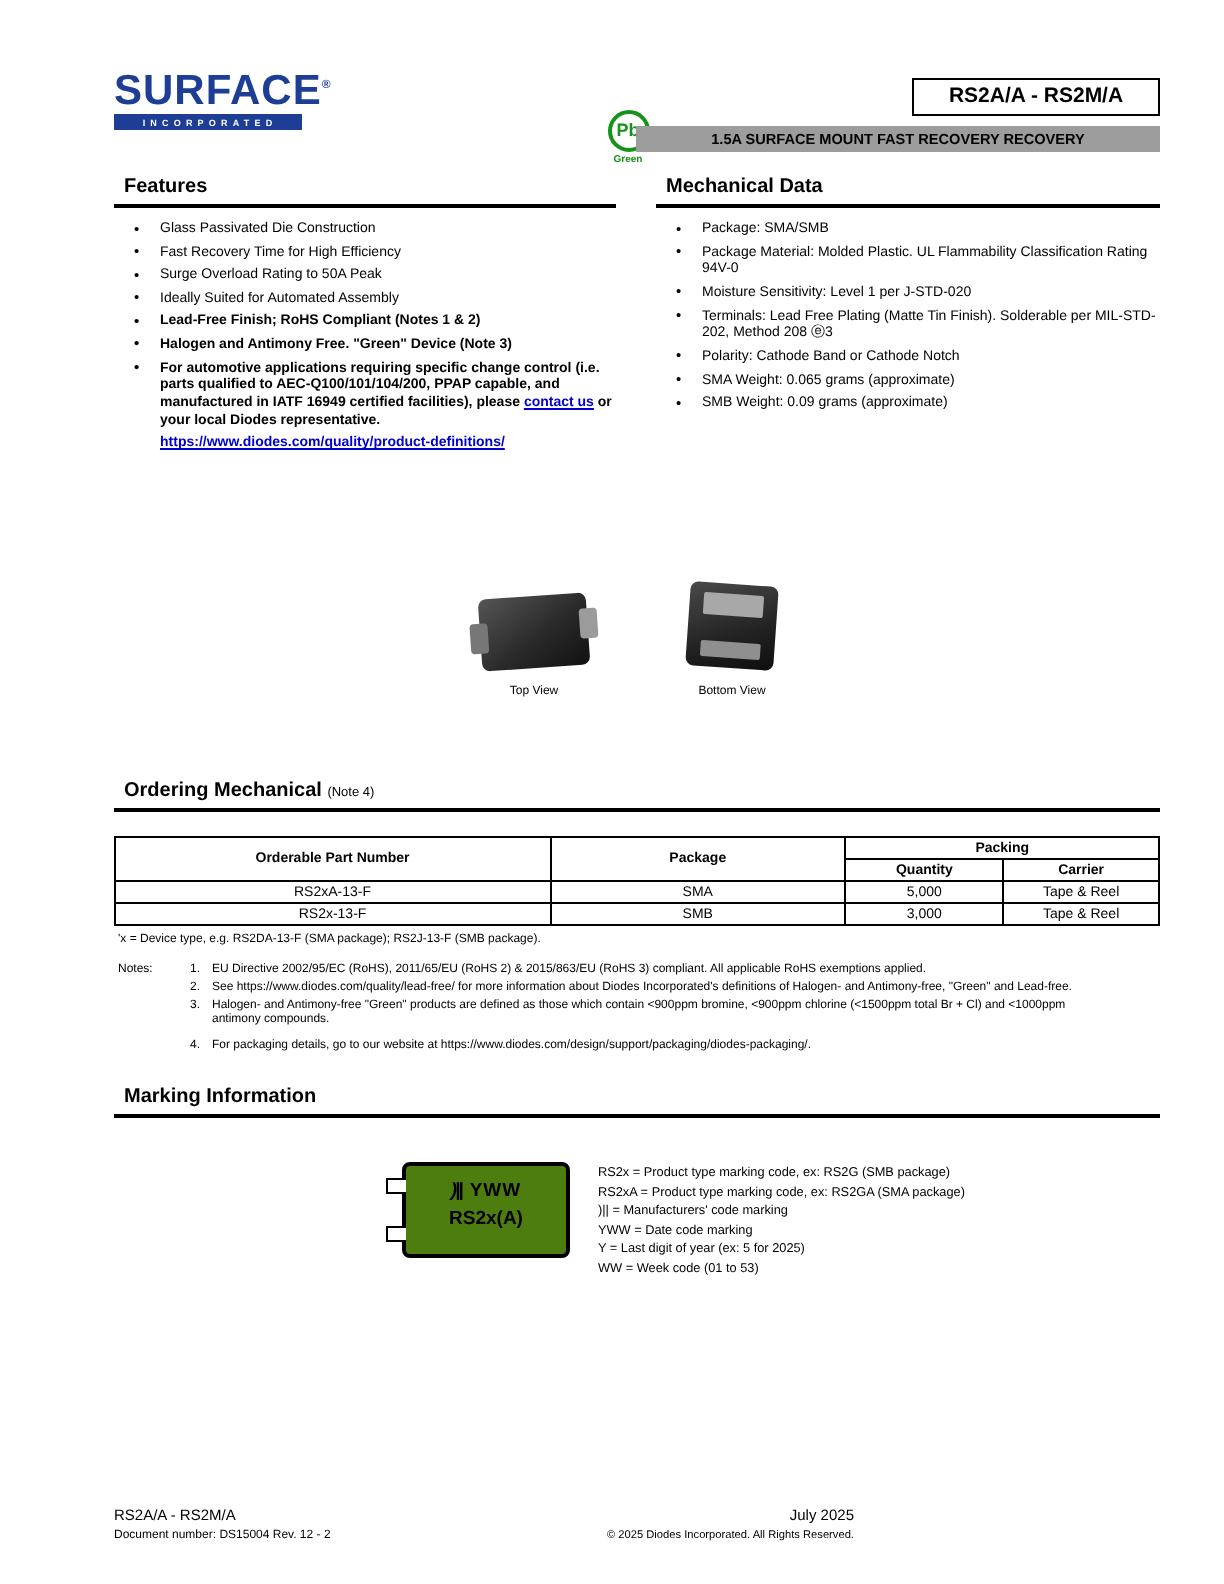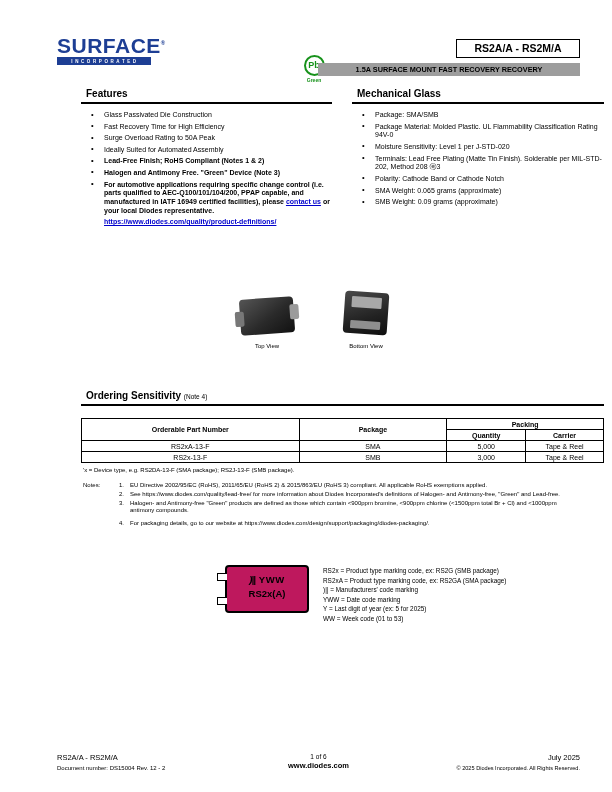--- a/index.html
+++ b/index.html
@@ -12,21 +12,21 @@
   .logo-text { color:#1d3e94; font-size:21px; font-weight:bold; letter-spacing:0.5px; line-height:20px; }
   .logo-reg { font-size:6px; vertical-align:super; color:#1d3e94; font-weight:bold; }
   .logo-bar { width:94px; background:#1d3e94; color:#fff; font-size:4.5px; font-weight:bold; letter-spacing:2.6px; text-align:center; padding:1.5px 0 1px 2px; margin-top:1px; }
   .pb { position:absolute; left:298px; top:31px; width:32px; text-align:center;margin-top:24px; }
   .pb-circle { width:21px; height:21px; margin:0 auto; border:2px solid #17921b; border-radius:50%; color:#17921b; font-weight:bold; font-size:9px; line-height:17px; text-align:center; }
   .pb-sub { font-size:5px; color:#17921b; font-weight:bold; margin-top:1px; }
   .part-box { position:absolute; left:456px; top:39px; width:124px; height:19px; border:1.5px solid #000; font-size:10.5px; font-weight:bold; text-align:center; line-height:17px; background:#fff; }
   .title-bar { position:absolute; left:318px; top:63px; width:262px; height:13px; background:#9d9d9d; font-size:7.3px; font-weight:bold; text-align:center; line-height:13px; }
 
   
-  .sec { position:absolute;margin-left:24px; }
+  .sec { position:absolute; }
   .sec-head { font-size:10px; font-weight:bold; padding:0 0 3px 5px; border-bottom:2.5px solid #000; }
   .sec-note { font-size:6.5px; font-weight:normal; }
 
   .blist { list-style:none; margin:7px 0 0 6px; }
   .blist li { position:relative; padding-left:17px; font-size:7px; line-height:8.8px; margin-bottom:2.8px; }
   .blist li::before { content:"\2022"; position:absolute; left:4px; top:-0.5px; font-size:7.5px; }
   .b { font-weight:bold; }
   .link { color:#0000cc; text-decoration:underline; font-weight:bold; cursor:pointer; }
   .url-line { display:block; margin-top:2.5px; }
 
@@ -48,21 +48,21 @@
   .footnote { font-size:6px; margin-top:4px; padding-left:2px; }
   .notes { margin-top:9px; position:relative; font-size:6px; }
   .notes-label { position:absolute; left:2px; top:0; }
   .note-row { padding-left:38px; display:flex; margin-bottom:1.5px; line-height:7.3px; }
   .note-num { flex:0 0 11px; }
   .note-text { flex:1; max-width:450px; }
   .note-gap { margin-top:6px; }
 
   
   .mark-row { display:flex; margin-top:22px; }
-  .mark-box { position:relative; width:84px; height:48px; border:2px solid #000; border-radius:4px; margin-left:144px; text-align:center; padding-top:7px; background:#be185d; }
+  .mark-box { position:relative; width:84px; height:48px; border:2px solid #000; border-radius:4px; margin-left:144px; text-align:center; padding-top:7px; background:#4d7c0f; }
   .mark-pin { position:absolute; left:-10px; width:10px; height:8px; border:1.5px solid #000; border-right:none; background:#fff; }
   .p1 { top:6px; } .p2 { bottom:6px; }
   .mark-l1 { font-size:9.5px; font-weight:bold; letter-spacing:0.5px; }
   .mark-logo { font-style:italic; letter-spacing:-1px; margin-right:4px; }
   .mark-l2 { font-size:9.5px; font-weight:bold; margin-top:3px; }
   .mark-legend { margin-left:14px; font-size:6.4px; line-height:9.6px; padding-top:1px; }
 
   
   .footer { position:absolute; left:57px; top:753px; width:523px; display:flex; }
   .f-left { width:185px; }
@@ -103,21 +103,21 @@
       <li class="b"><span>Lead-Free Finish; RoHS Compliant (Notes 1 &amp; 2)</span></li>
       <li class="b"><span>Halogen and Antimony Free. "Green" Device (Note 3)</span></li>
       <li class="b">
         <span>For automotive applications requiring specific change control (i.e. parts qualified to AEC-Q100/101/104/200, PPAP capable, and manufactured in IATF 16949 certified facilities), please </span><a class="link">contact us</a><span> or your local Diodes representative.</span>
         <span class="url-line"><a class="link">https://www.diodes.com/quality/product-definitions/</a></span>
       </li>
     </ul>
   </div>
 
   <div class="sec" style="left:328px; top:88px; width:252px;">
-    <div class="sec-head">Mechanical Glass</div>
+    <div class="sec-head">Mechanical Data</div>
     <ul class="blist">
       <li><span>Package: SMA/SMB</span></li>
       <li><span>Package Material: Molded Plastic. UL Flammability Classification Rating 94V-0</span></li>
       <li><span>Moisture Sensitivity: Level 1 per J-STD-020</span></li>
       <li><span>Terminals: Lead Free Plating (Matte Tin Finish). Solderable per MIL-STD-202, Method 208 ⓔ3</span></li>
       <li><span>Polarity: Cathode Band or Cathode Notch</span></li>
       <li><span>SMA Weight: 0.065 grams (approximate)</span></li>
       <li><span>SMB Weight: 0.09 grams (approximate)</span></li>
     </ul>
   </div>
@@ -127,21 +127,21 @@
       <div class="pkg-top-body"></div>
       <div class="pkg-cap">Top View</div>
     </div>
     <div class="pkg">
       <div class="pkg-bot-body"></div>
       <div class="pkg-cap">Bottom View</div>
     </div>
   </div>
 
   <div class="sec" style="left:57px; top:390px; width:523px;">
-    <div class="sec-head"><span>Ordering Sensitivity</span> <span class="sec-note">(Note 4)</span></div>
+    <div class="sec-head"><span>Ordering Mechanical</span> <span class="sec-note">(Note 4)</span></div>
 
     <table class="otable">
       <tbody>
           <tr>
         <th rowspan="2" style="width:218px;">Orderable Part Number</th>
         <th rowspan="2" style="width:148px;">Package</th>
         <th colspan="2">Packing</th>
       </tr>
       <tr>
         <th style="width:79px;">Quantity</th>
@@ -179,20 +179,21 @@
           <span class="note-text">Halogen- and Antimony-free "Green" products are defined as those which contain &lt;900ppm bromine, &lt;900ppm chlorine (&lt;1500ppm total Br + Cl) and &lt;1000ppm antimony compounds.</span>
       </div>
       <div class="note-row note-gap">
         <span class="note-num">4.</span>
           <span class="note-text">For packaging details, go to our website at https://www.diodes.com/design/support/packaging/diodes-packaging/.</span>
       </div>
     </div>
   </div>
 
   <div class="sec" style="left:57px; top:543px; width:523px;">
+    <div class="sec-head">Marking Information</div>
 
     <div class="mark-row">
       <div class="mark-box">
         <span class="mark-pin p1"></span>
         <span class="mark-pin p2"></span>
         <div class="mark-l1">
           <span class="mark-logo">)||</span><span>YWW</span>
         </div>
         <div class="mark-l2">RS2x(A)</div>
       </div>
@@ -205,23 +206,19 @@
         <div>WW = Week code (01 to 53)</div>
       </div>
     </div>
   </div>
 
   <div class="footer">
     <div class="f-left">
       <div class="f-part">RS2A/A - RS2M/A</div>
       <div class="f-doc">Document number: DS15004 Rev. 12 - 2</div>
     </div>
-    <div class="f-center">
-      <div class="f-page">1 of 6</div>
-      <div class="f-site">www.diodes.com</div>
-    </div>
     <div class="f-right">
       <div class="f-date">July 2025</div>
       <div class="f-copy">© 2025 Diodes Incorporated. All Rights Reserved.</div>
     </div>
   </div>
 
 </div>
 
 </body></html>

